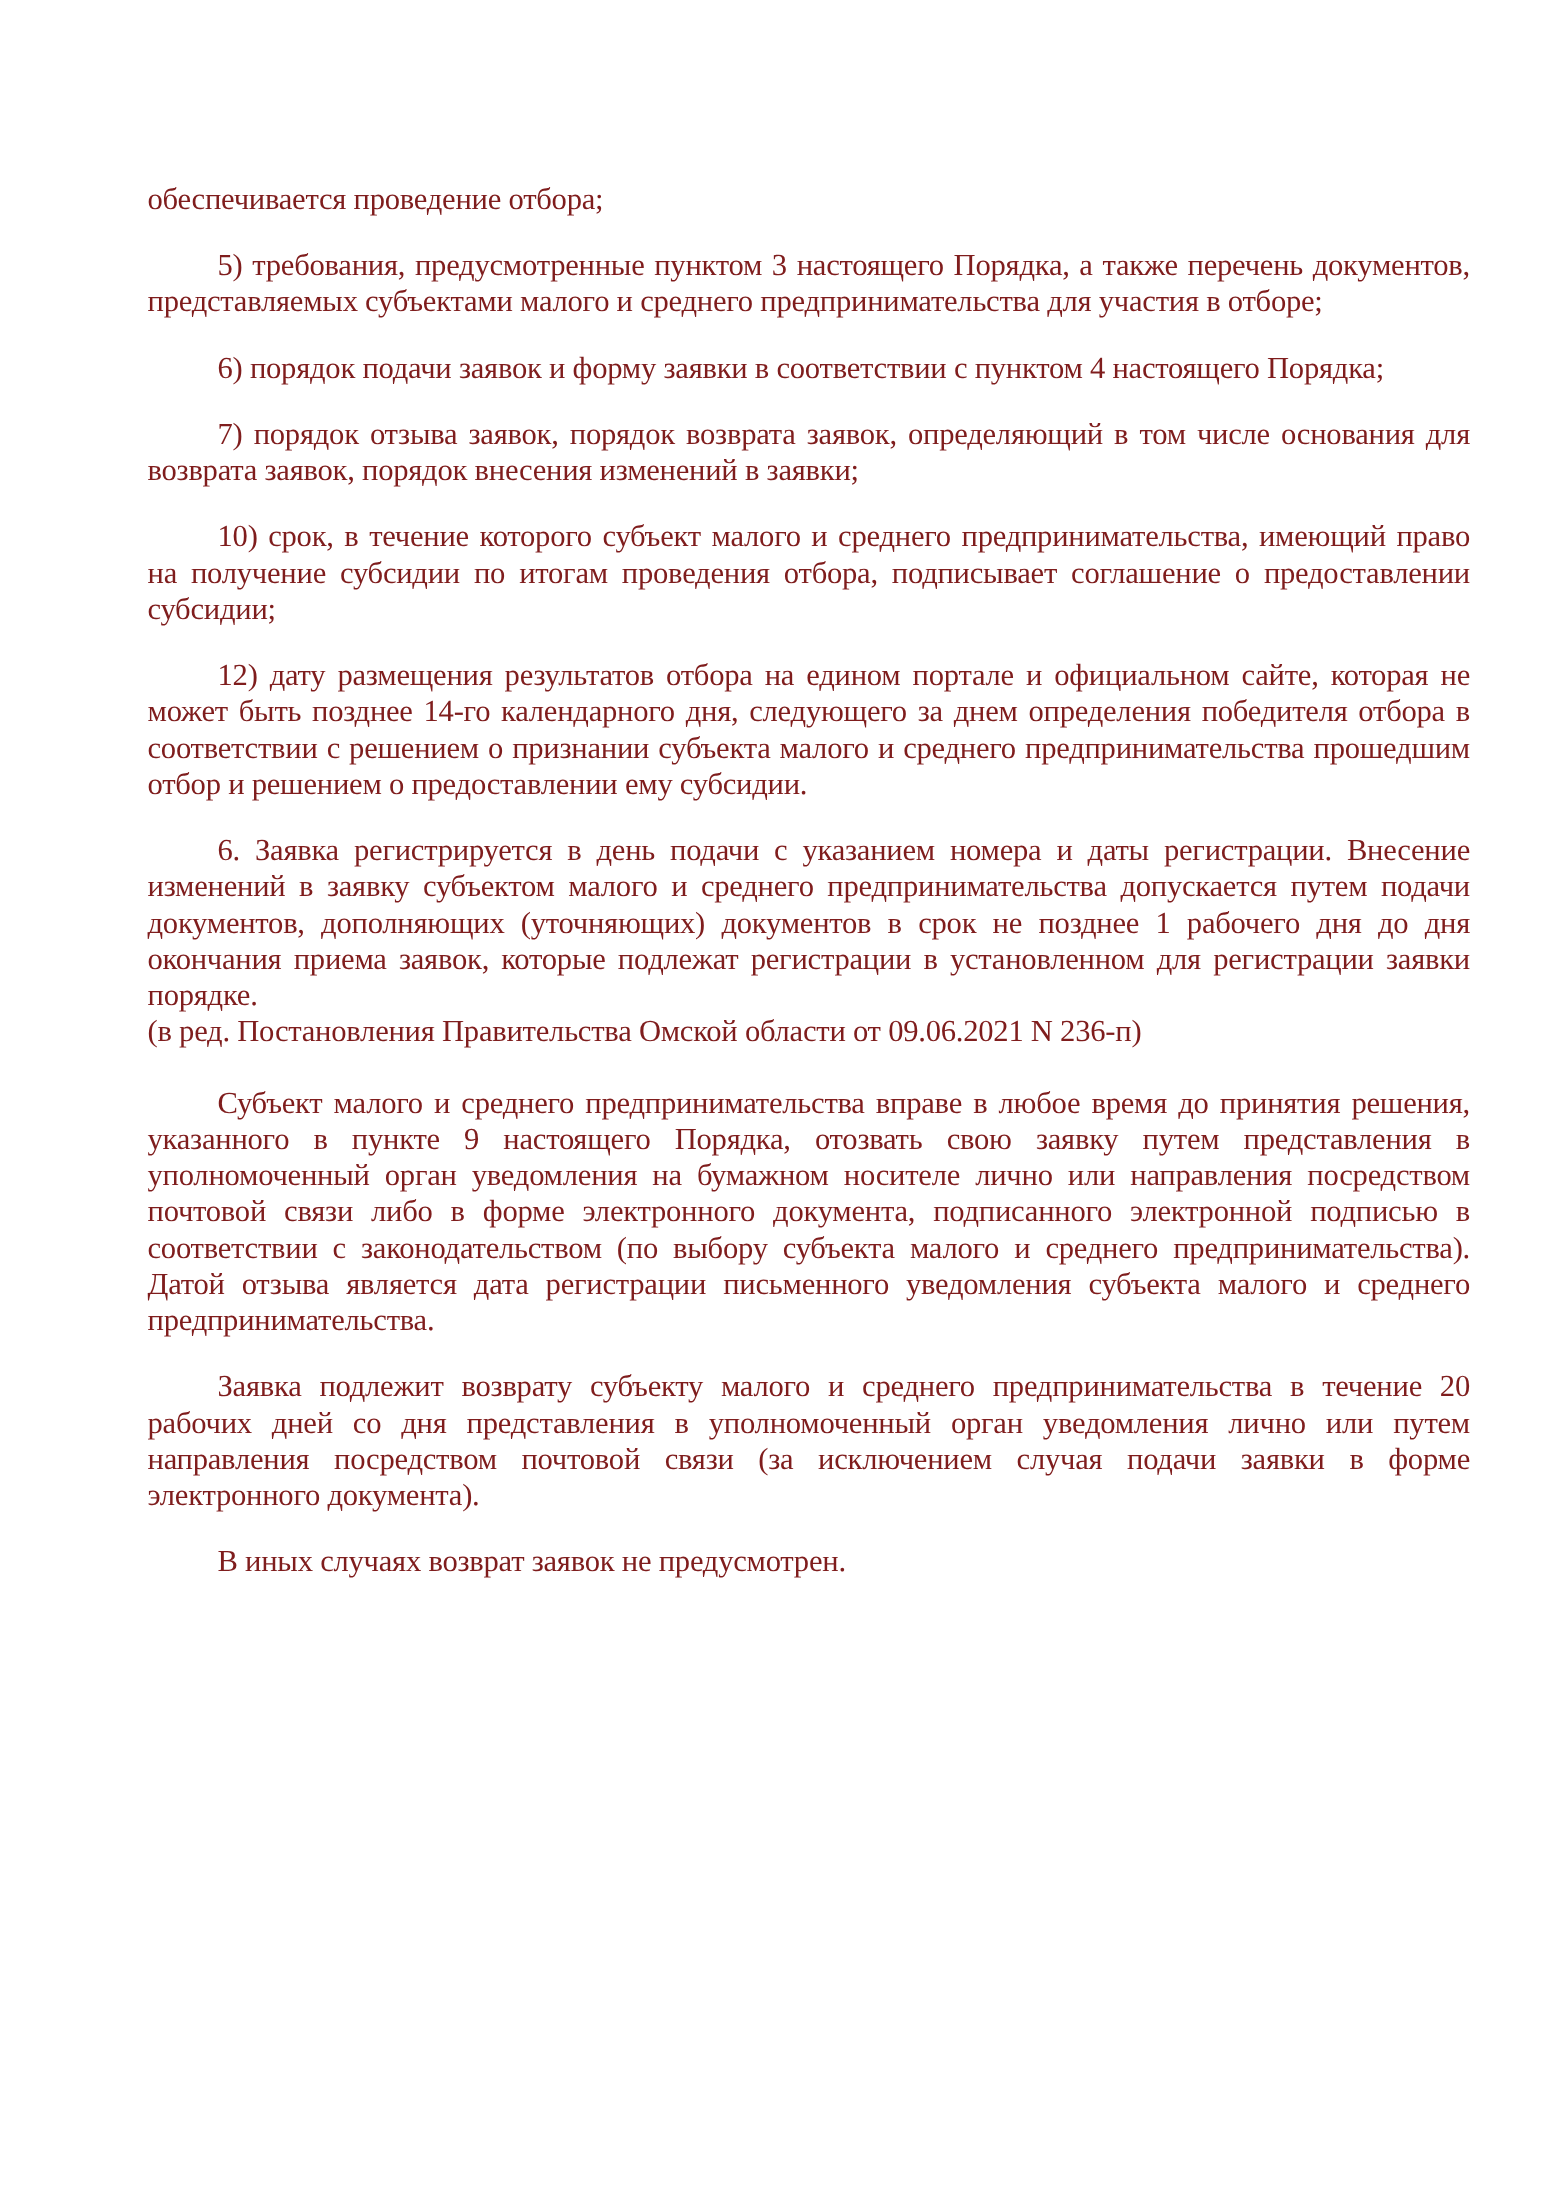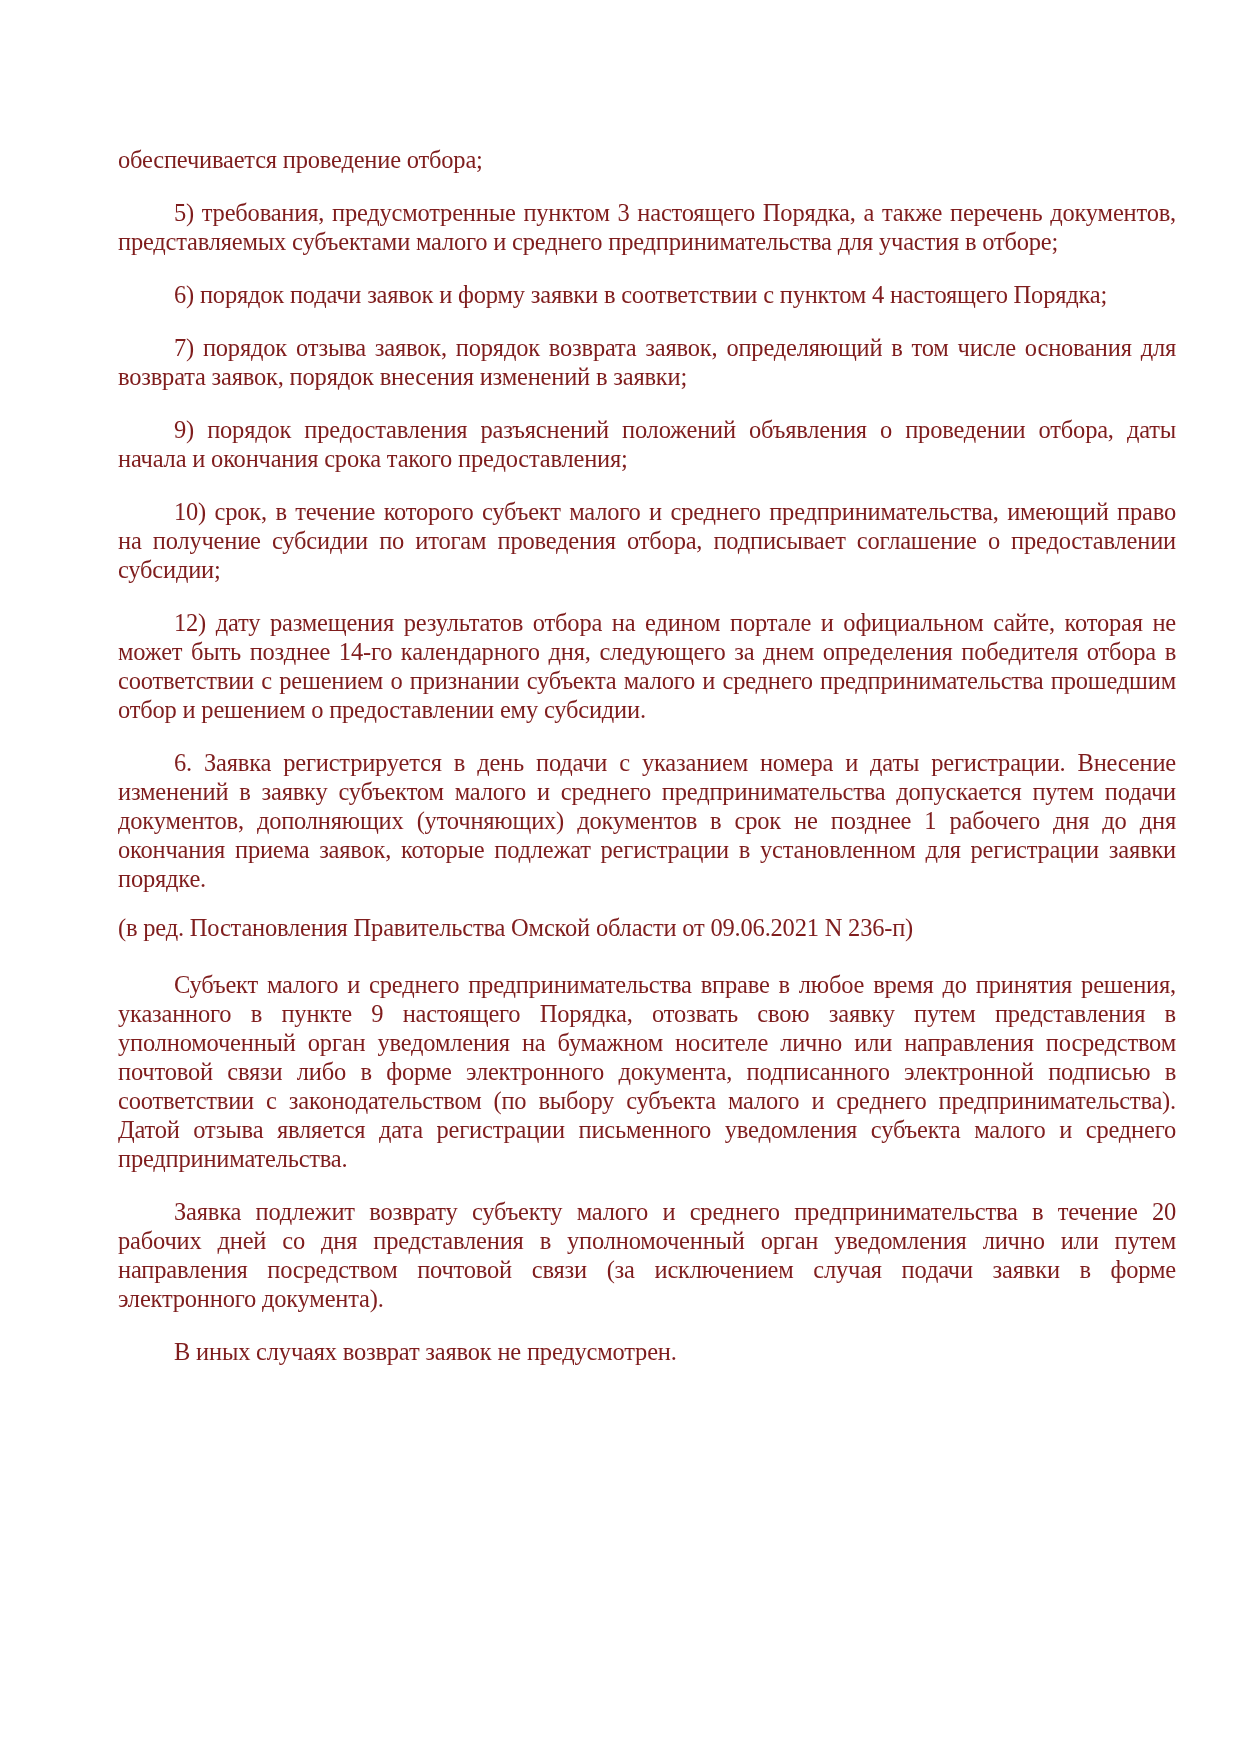--- a/index.html
+++ b/index.html
@@ -5,31 +5,30 @@
   html, body { margin: 0; padding: 0; background: #ffffff; }
   body { width: 1240px; height: 1754px; position: relative; overflow: hidden; }
   .page {
     position: absolute; left: 118px; top: 145px; width: 1058px;
     font-family: "Liberation Serif", serif; font-size: 24.5px; line-height: 29px;
     color: #7f1d1d; letter-spacing: -0.2px;
   }
   .p { margin: 0 0 24px 0; text-align: justify; text-align-last: left; }
   .p.indent { text-indent: 56px; }
   .p.tight { margin-bottom: 0; }
-  .p.note { margin-bottom: 28px; margin-top: 20px; }
+  .p.note { margin-bottom: 28px; }
 </style>
 </head>
 <body>
 
 <div class="page">
   <p class="p">обеспечивается проведение отбора;</p>
   <p class="p indent">5) требования, предусмотренные пунктом 3 настоящего Порядка, а также перечень документов, представляемых субъектами малого и среднего предпринимательства для участия в отборе;</p>
   <p class="p indent">6) порядок подачи заявок и форму заявки в соответствии с пунктом 4 настоящего Порядка;</p>
   <p class="p indent">7) порядок отзыва заявок, порядок возврата заявок, определяющий в том числе основания для возврата заявок, порядок внесения изменений в заявки;</p>
-  <p class="p indent">9) порядок предоставления разъяснений положений объявления о проведении отбора, даты начала и окончания срока такого предоставления;</p>
   <p class="p indent">10) срок, в течение которого субъект малого и среднего предпринимательства, имеющий право на получение субсидии по итогам проведения отбора, подписывает соглашение о предоставлении субсидии;</p>
   <p class="p indent">12) дату размещения результатов отбора на едином портале и официальном сайте, которая не может быть позднее 14-го календарного дня, следующего за днем определения победителя отбора в соответствии с решением о признании субъекта малого и среднего предпринимательства прошедшим отбор и решением о предоставлении ему субсидии.</p>
   <p class="p indent tight">6. Заявка регистрируется в день подачи с указанием номера и даты регистрации. Внесение изменений в заявку субъектом малого и среднего предпринимательства допускается путем подачи документов, дополняющих (уточняющих) документов в срок не позднее 1 рабочего дня до дня окончания приема заявок, которые подлежат регистрации в установленном для регистрации заявки порядке.</p>
   <p class="p note">(в ред. Постановления Правительства Омской области от 09.06.2021 N 236-п)</p>
   <p class="p indent">Субъект малого и среднего предпринимательства вправе в любое время до принятия решения, указанного в пункте 9 настоящего Порядка, отозвать свою заявку путем представления в уполномоченный орган уведомления на бумажном носителе лично или направления посредством почтовой связи либо в форме электронного документа, подписанного электронной подписью в соответствии с законодательством (по выбору субъекта малого и среднего предпринимательства). Датой отзыва является дата регистрации письменного уведомления субъекта малого и среднего предпринимательства.</p>
   <p class="p indent">Заявка подлежит возврату субъекту малого и среднего предпринимательства в течение 20 рабочих дней со дня представления в уполномоченный орган уведомления лично или путем направления посредством почтовой связи (за исключением случая подачи заявки в форме электронного документа).</p>
   <p class="p indent">В иных случаях возврат заявок не предусмотрен.</p>
 </div>
 
 </body></html>

